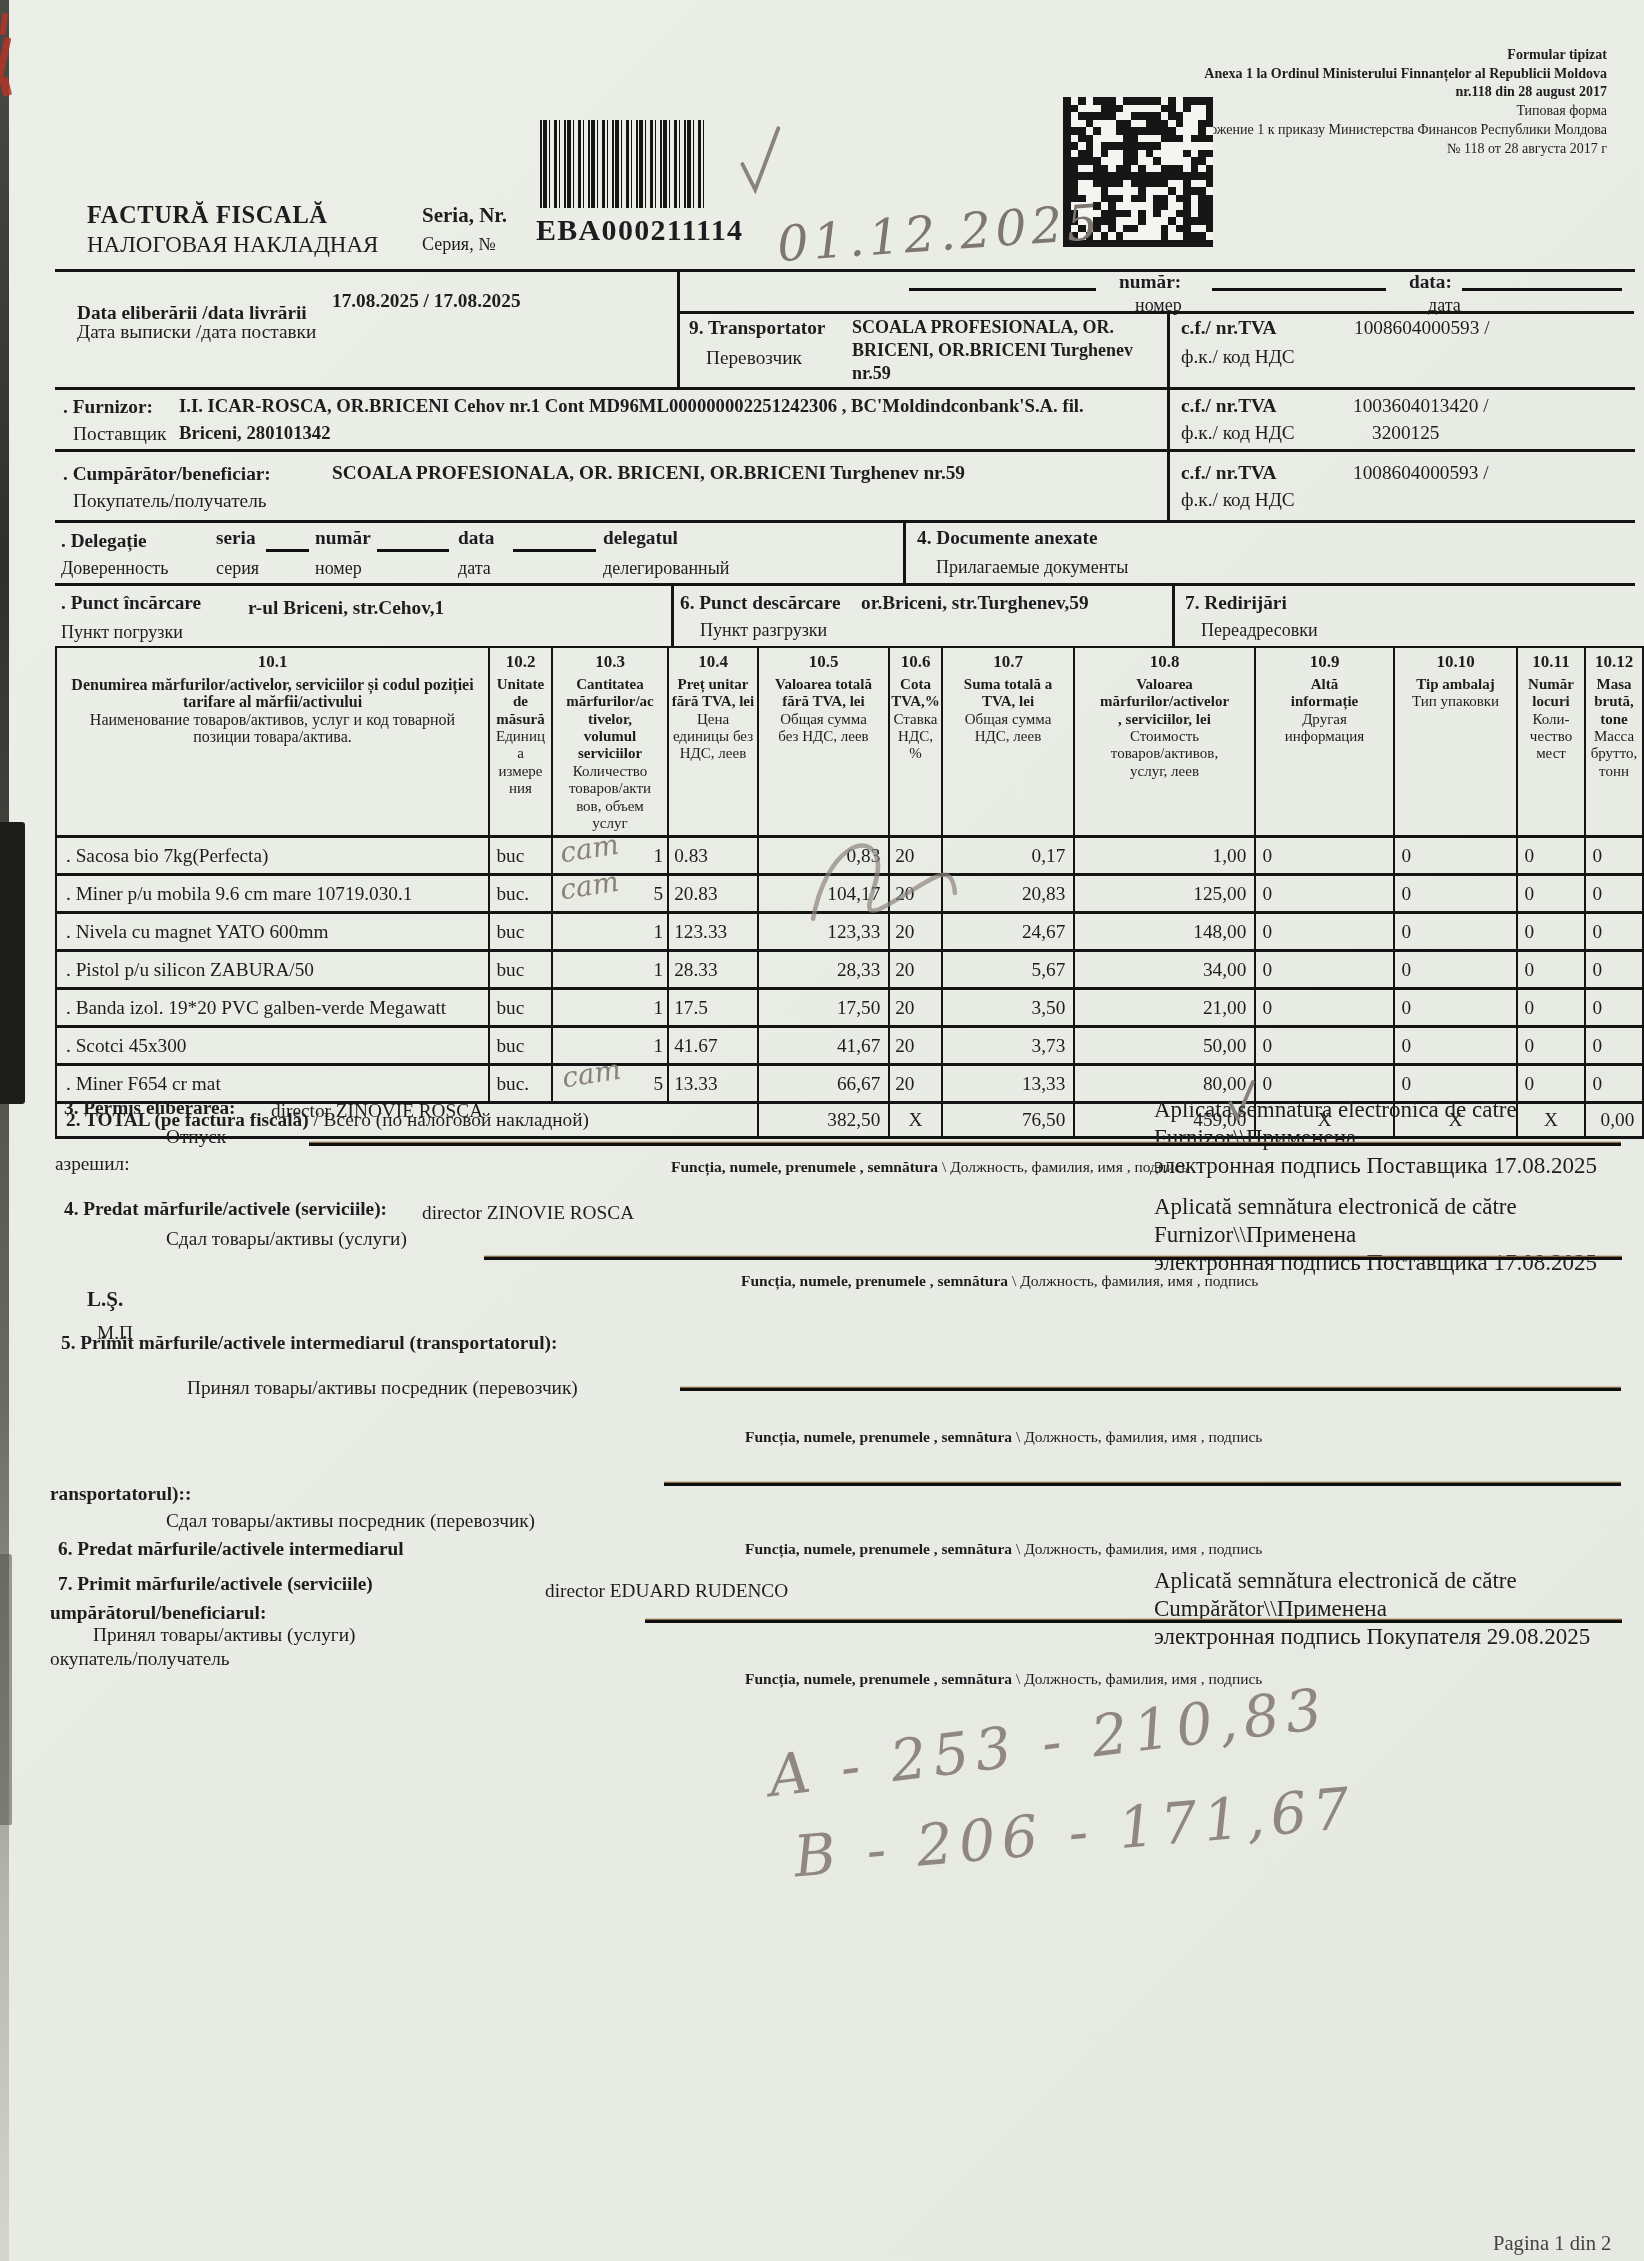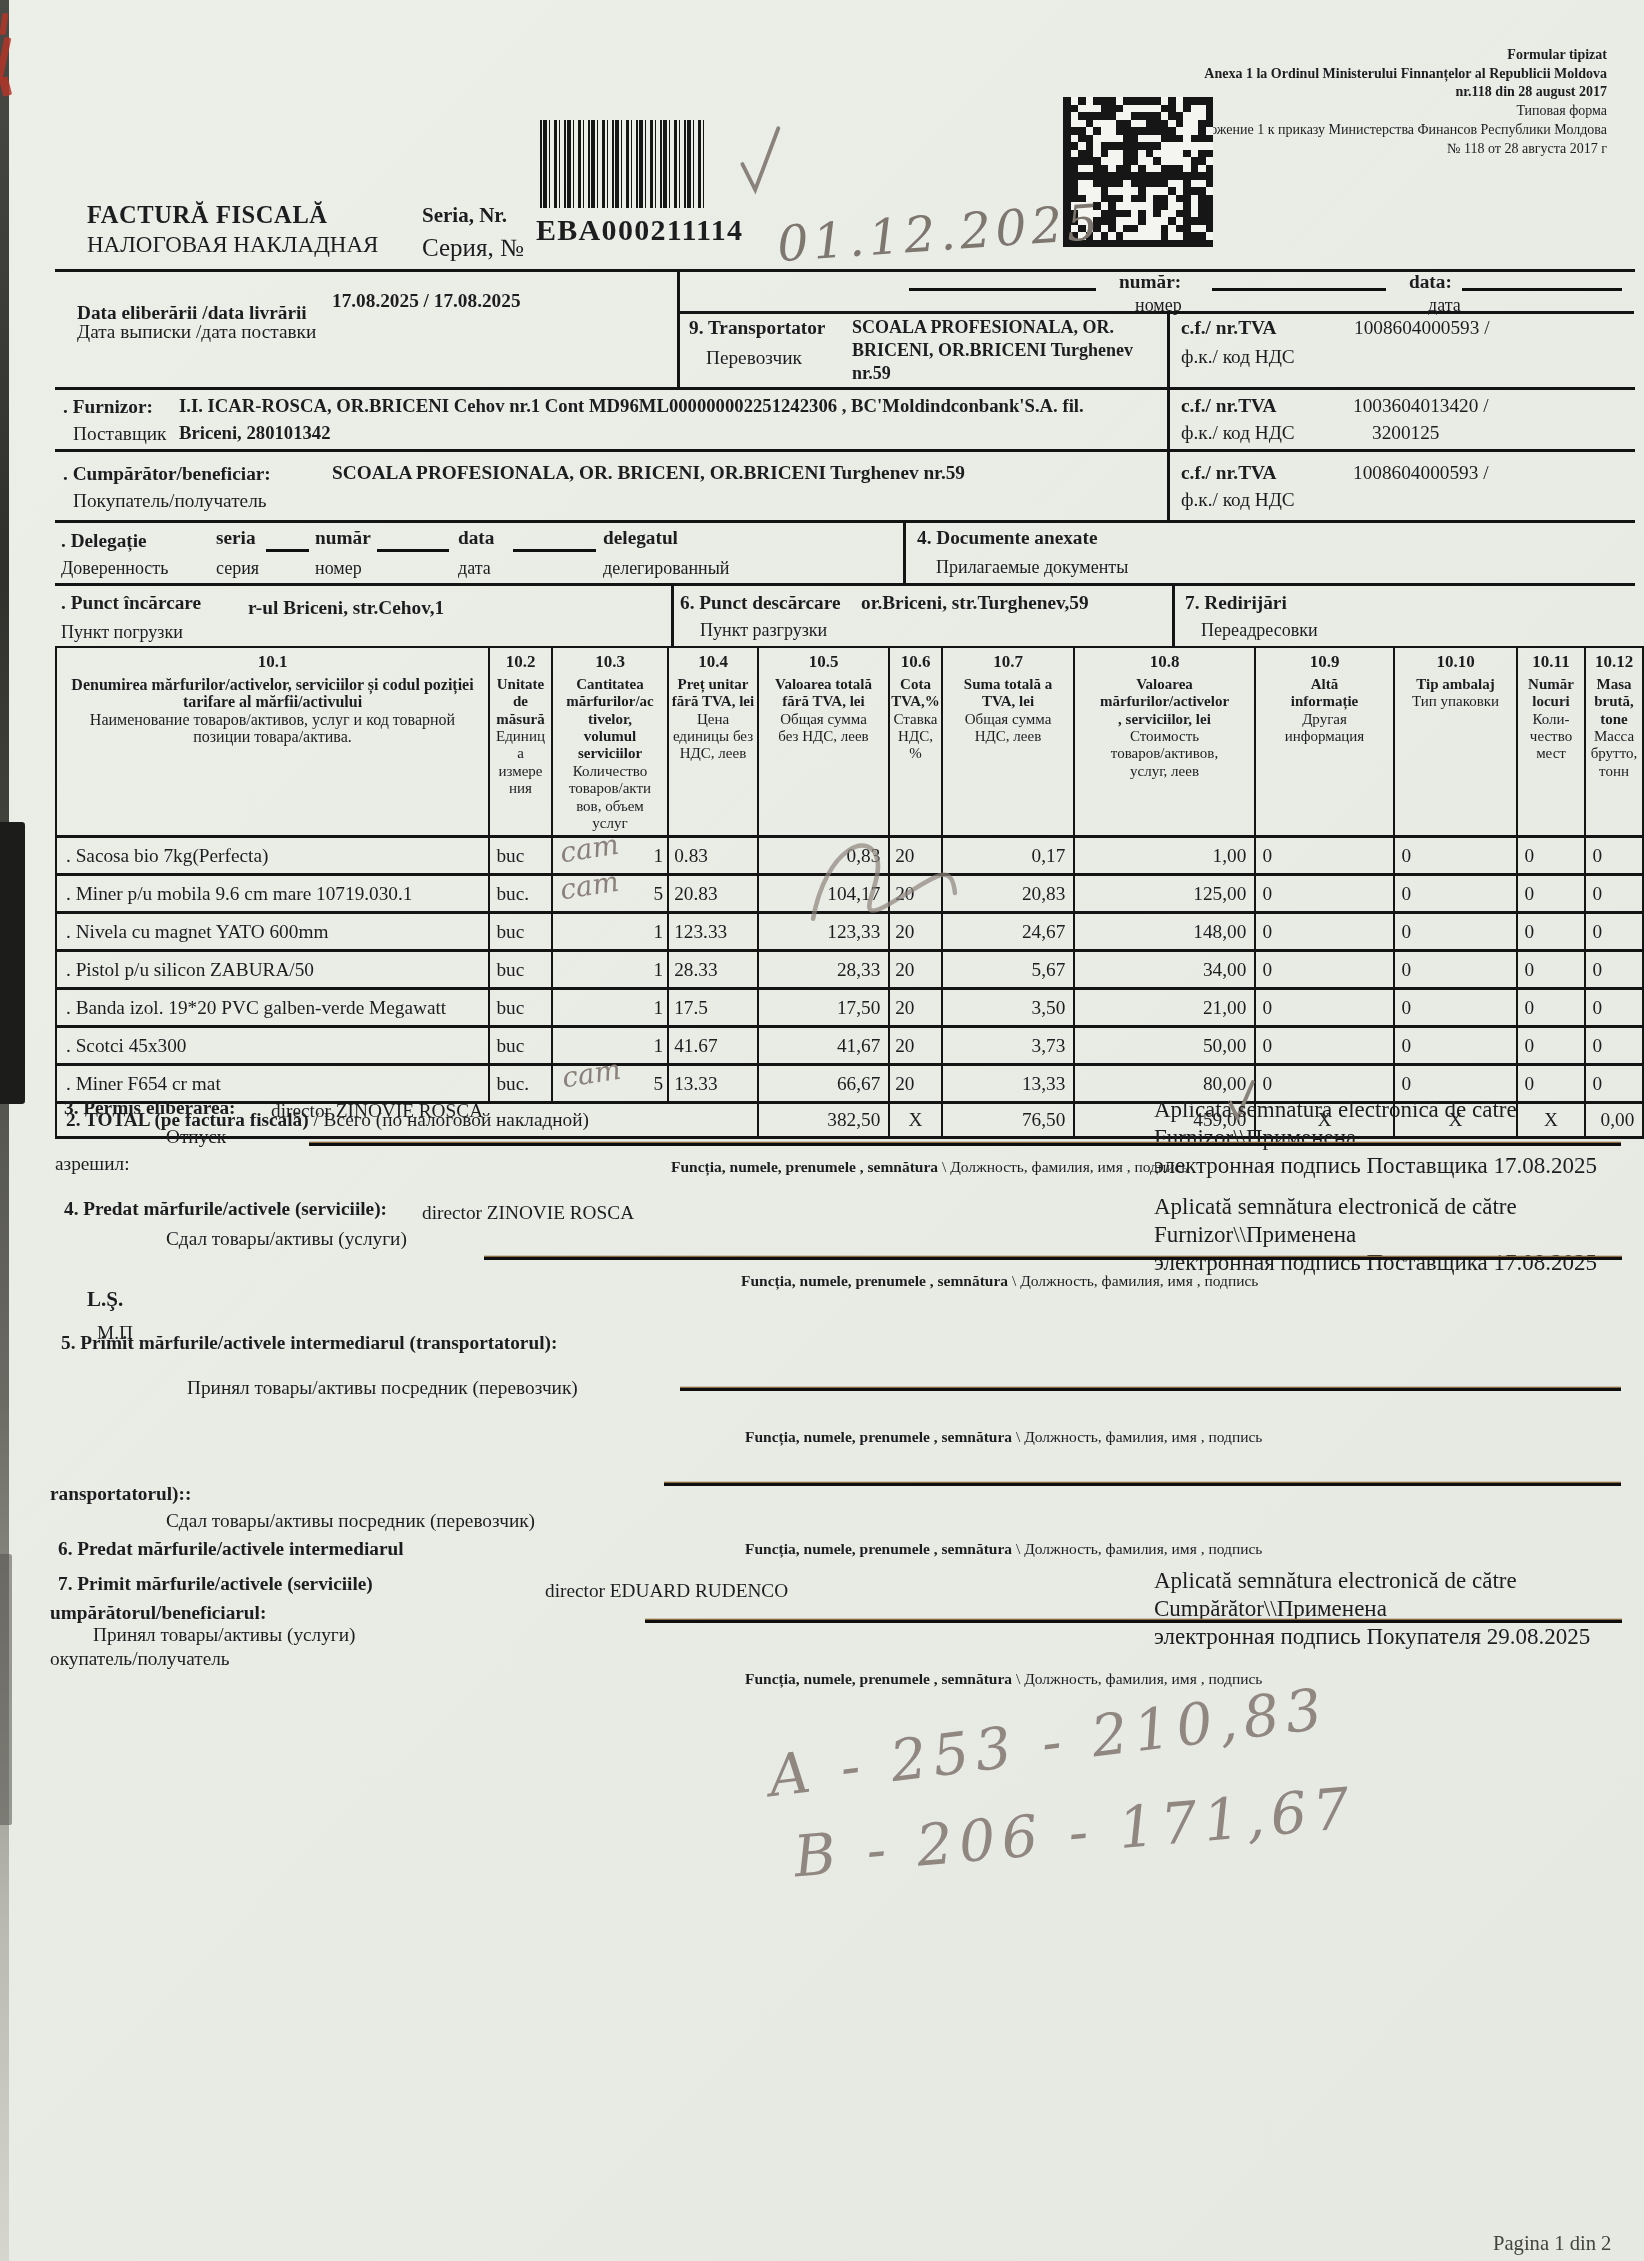--- a/index.html
+++ b/index.html
@@ -321,21 +321,21 @@
       <i style="grid-area:20/20"></i>
     </div>
 
   <svg class="abs" style="left:736px;top:123px;" width="50" height="72" viewBox="0 0 78 112">
     <path class="hw-check" d="M10,64 L30,104 L66,8"></path>
   </svg>
 
   <div class="abs b" style="left:87px;top:201px;font-size:24.5px;letter-spacing:0.6px;">FACTURĂ FISCALĂ</div>
   <div class="abs" style="left:87px;top:232px;font-size:23px;">НАЛОГОВАЯ НАКЛАДНАЯ</div>
   <div class="abs b" style="left:422px;top:203px;font-size:21px;">Seria, Nr.</div>
-  <div class="abs" style="left:422px;top:234px;font-size:25px;">Серия, №</div>
+  <div class="abs" style="left:422px;top:234px;font-size:18px;">Серия, №</div>
   <div class="abs b" style="left:536px;top:213px;font-size:30px;letter-spacing:1.3px;">EBA000211114</div>
   <div class="abs hand hw-date" style="left:777px;top:205px;">01.12.2025</div>
 
   <div class="hline" style="left:55px;top:269px;width:1580px;"></div>
   <div class="hline" style="left:677px;top:311px;width:957px;"></div>
   <div class="hline" style="left:55px;top:387px;width:1580px;"></div>
   <div class="hline" style="left:55px;top:449px;width:1580px;"></div>
   <div class="hline" style="left:55px;top:520px;width:1580px;"></div>
   <div class="hline" style="left:55px;top:583px;width:1580px;"></div>
   <div class="vline" style="left:677px;top:269px;height:118px;"></div>

